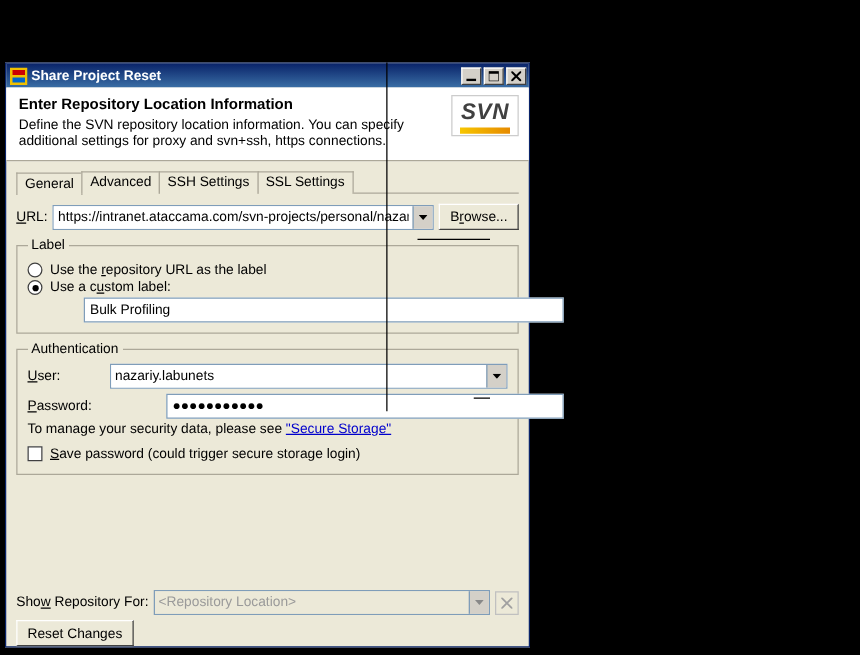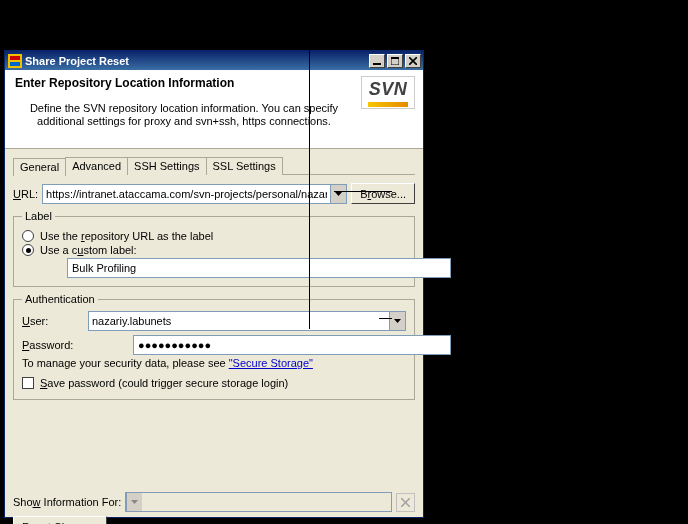--- a/index.html
+++ b/index.html
@@ -6,21 +6,21 @@
   *{box-sizing:border-box;font-family:Tahoma,Arial,sans-serif;font-size:11px;color:#000;}
   .window{position:absolute;left:4px;top:50px;width:420px;height:468px;border:1px solid #0a246a;background:#ece9d8;box-shadow:1px 1px 0 rgba(0,0,0,.4);}
   .titlebar{height:19px;background:linear-gradient(#0a246a,#3a6ea5);display:flex;align-items:center;padding:0 2px;}
   .title-icon{width:14px;height:14px;margin:0 3px 0 1px;}
   .title-text{color:#fff;font-weight:bold;flex:1;}
   .winbtns{display:flex;gap:2px;}
   .winbtn{width:16px;height:14px;background:#d4d0c8;border:1px solid #fff;border-right-color:#404040;border-bottom-color:#404040;display:flex;align-items:center;justify-content:center;}
   .winbtn svg{display:block;}
   .header{background:#fff;border-bottom:1px solid #aca899;padding:6px 10px 8px 10px;position:relative;}
   .header h1{margin:0 0 4px 0;font-size:12px;font-weight:bold;}
-  .header p{margin:12px;padding-right:60px;line-height:13px;color:#000;text-align:center;}
+  .header p{margin:0;padding-right:60px;line-height:13px;color:#000;}
   .svn-badge{position:absolute;right:8px;top:6px;width:54px;height:33px;border:1px solid #ccc;background:#fff;display:flex;flex-direction:column;align-items:center;justify-content:center;}
   .svn-badge .svn-txt{font-weight:bold;font-size:18px;color:#404040;font-style:italic;letter-spacing:.5px;}
   .svn-badge .bar{height:5px;width:40px;background:linear-gradient(90deg,#f7c600,#e68a00);margin-top:2px;}
   .body{padding:4px 8px 0 8px;}
   .tabstrip{display:flex;margin-top:4px;}
   .tab{border:1px solid #aca899;border-bottom:none;background:#ece9d8;padding:2px 6px 3px 6px;margin-right:-1px;position:relative;}
   .tab.active{background:#ece9d8;top:1px;}
   .tabstrip-line{border-bottom:1px solid #aca899;flex:1;margin-bottom:0;}
   .url-row{display:flex;align-items:center;gap:4px;margin:8px 0 6px 0;}
   .lbl{white-space:nowrap;}
@@ -158,23 +158,24 @@
       <div class="row" style="margin-top:8px;">
         <span class="chk"></span>
         <span class="lbl"><span class="u">S</span><span>ave password (could trigger secure storage login)</span></span>
       </div>
     </fieldset>
 
     <div class="filler"></div>
 
     <div class="cred-row">
       <span class="lbl dis-lbl">
-        <span>Sho</span><span class="u">w</span><span> Information For:</span>
+        <span>Sho</span><span class="u">w</span><span> Repository For:</span>
       </span>
       <div class="combo disabled" style="flex:1">
+        <input disabled="" value="&lt;Repository Location&gt;" style="">
         <div class="dropbtn">
               <svg width="7" height="4">
                 <polygon points="0,0 7,0 3.5,4" fill="#888"></polygon>
               </svg>
             </div>
       </div>
       <div class="xbtn">
         <svg width="9" height="9">
               <line x1="0" y1="0" x2="9" y2="9" stroke="#a0a0a0" stroke-width="1.5"></line>
               <line x1="9" y1="0" x2="0" y2="9" stroke="#a0a0a0" stroke-width="1.5"></line>

